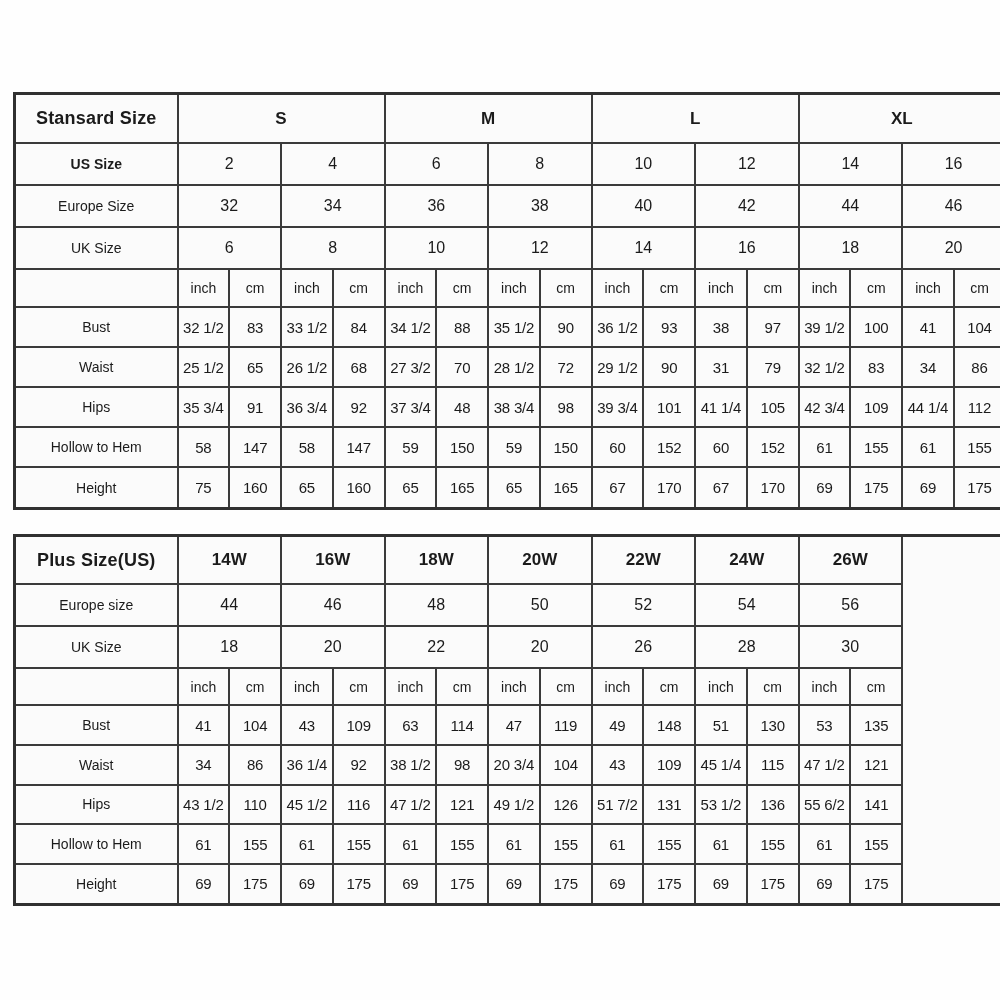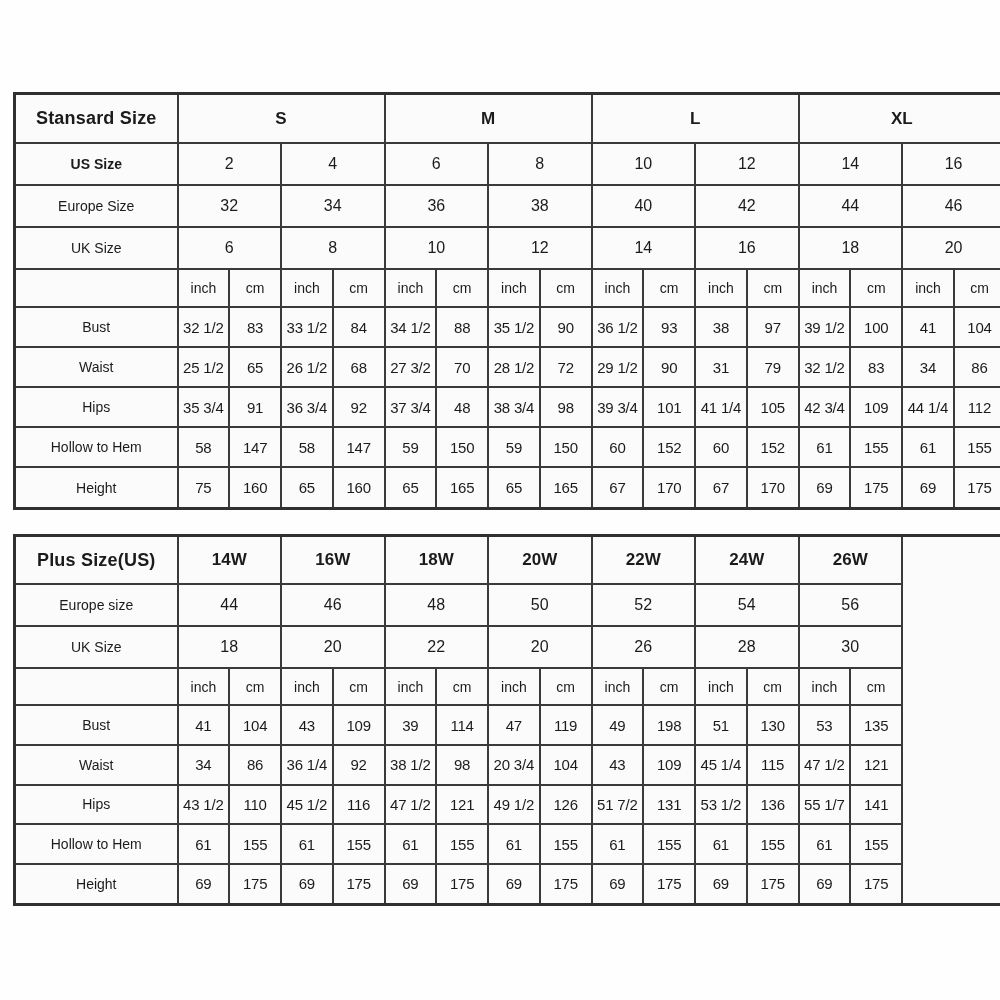--- a/index.html
+++ b/index.html
@@ -289,26 +289,26 @@
         <td class="unit">cm</td>
         <td class="unit">inch</td>
         <td class="unit">cm</td>
       </tr>
       <tr>
         <th class="label">Bust</th>
         <td class="num meas">41</td>
         <td class="num meas">104</td>
         <td class="num meas">43</td>
         <td class="num meas">109</td>
-        <td class="num meas">39</td>
+        <td class="num meas">63</td>
         <td class="num meas">114</td>
         <td class="num meas">47</td>
         <td class="num meas">119</td>
         <td class="num meas">49</td>
-        <td class="num meas">198</td>
+        <td class="num meas">148</td>
         <td class="num meas">51</td>
         <td class="num meas">130</td>
         <td class="num meas">53</td>
         <td class="num meas">135</td>
       </tr>
       <tr>
         <th class="label">Waist</th>
         <td class="num meas">34</td>
         <td class="num meas">86</td>
         <td class="num meas">36 1/4</td>
@@ -331,21 +331,21 @@
         <td class="num meas">45 1/2</td>
         <td class="num meas">116</td>
         <td class="num meas">47 1/2</td>
         <td class="num meas">121</td>
         <td class="num meas">49 1/2</td>
         <td class="num meas">126</td>
         <td class="num meas">51 7/2</td>
         <td class="num meas">131</td>
         <td class="num meas">53 1/2</td>
         <td class="num meas">136</td>
-        <td class="num meas">55 1/7</td>
+        <td class="num meas">55 6/2</td>
         <td class="num meas">141</td>
       </tr>
       <tr>
         <th class="label">Hollow to Hem</th>
         <td class="num meas">61</td>
         <td class="num meas">155</td>
         <td class="num meas">61</td>
         <td class="num meas">155</td>
         <td class="num meas">61</td>
         <td class="num meas">155</td>

